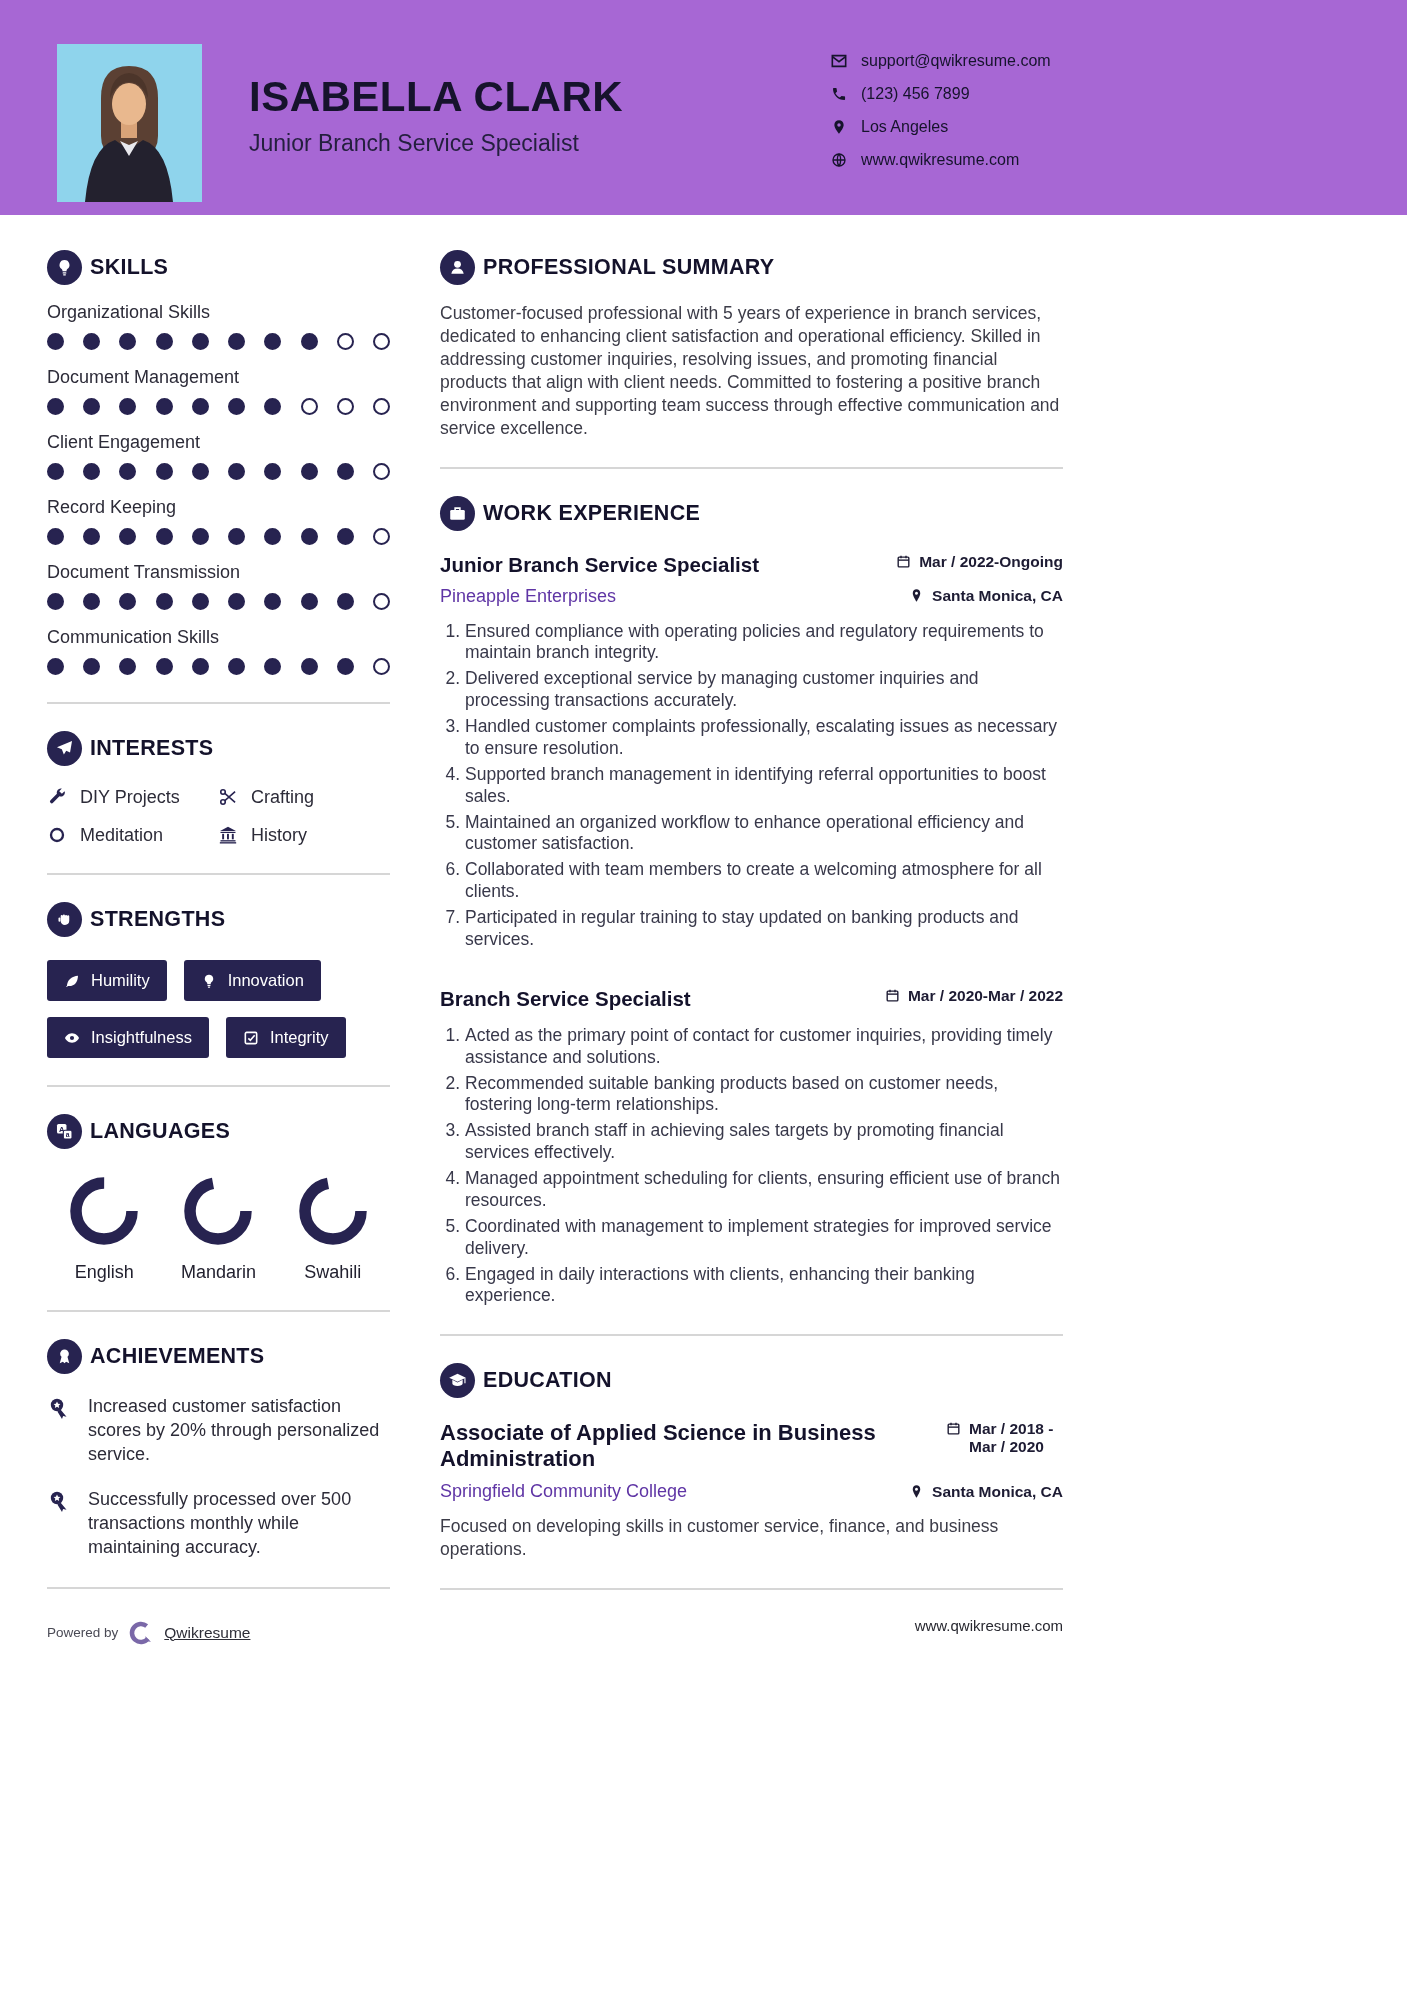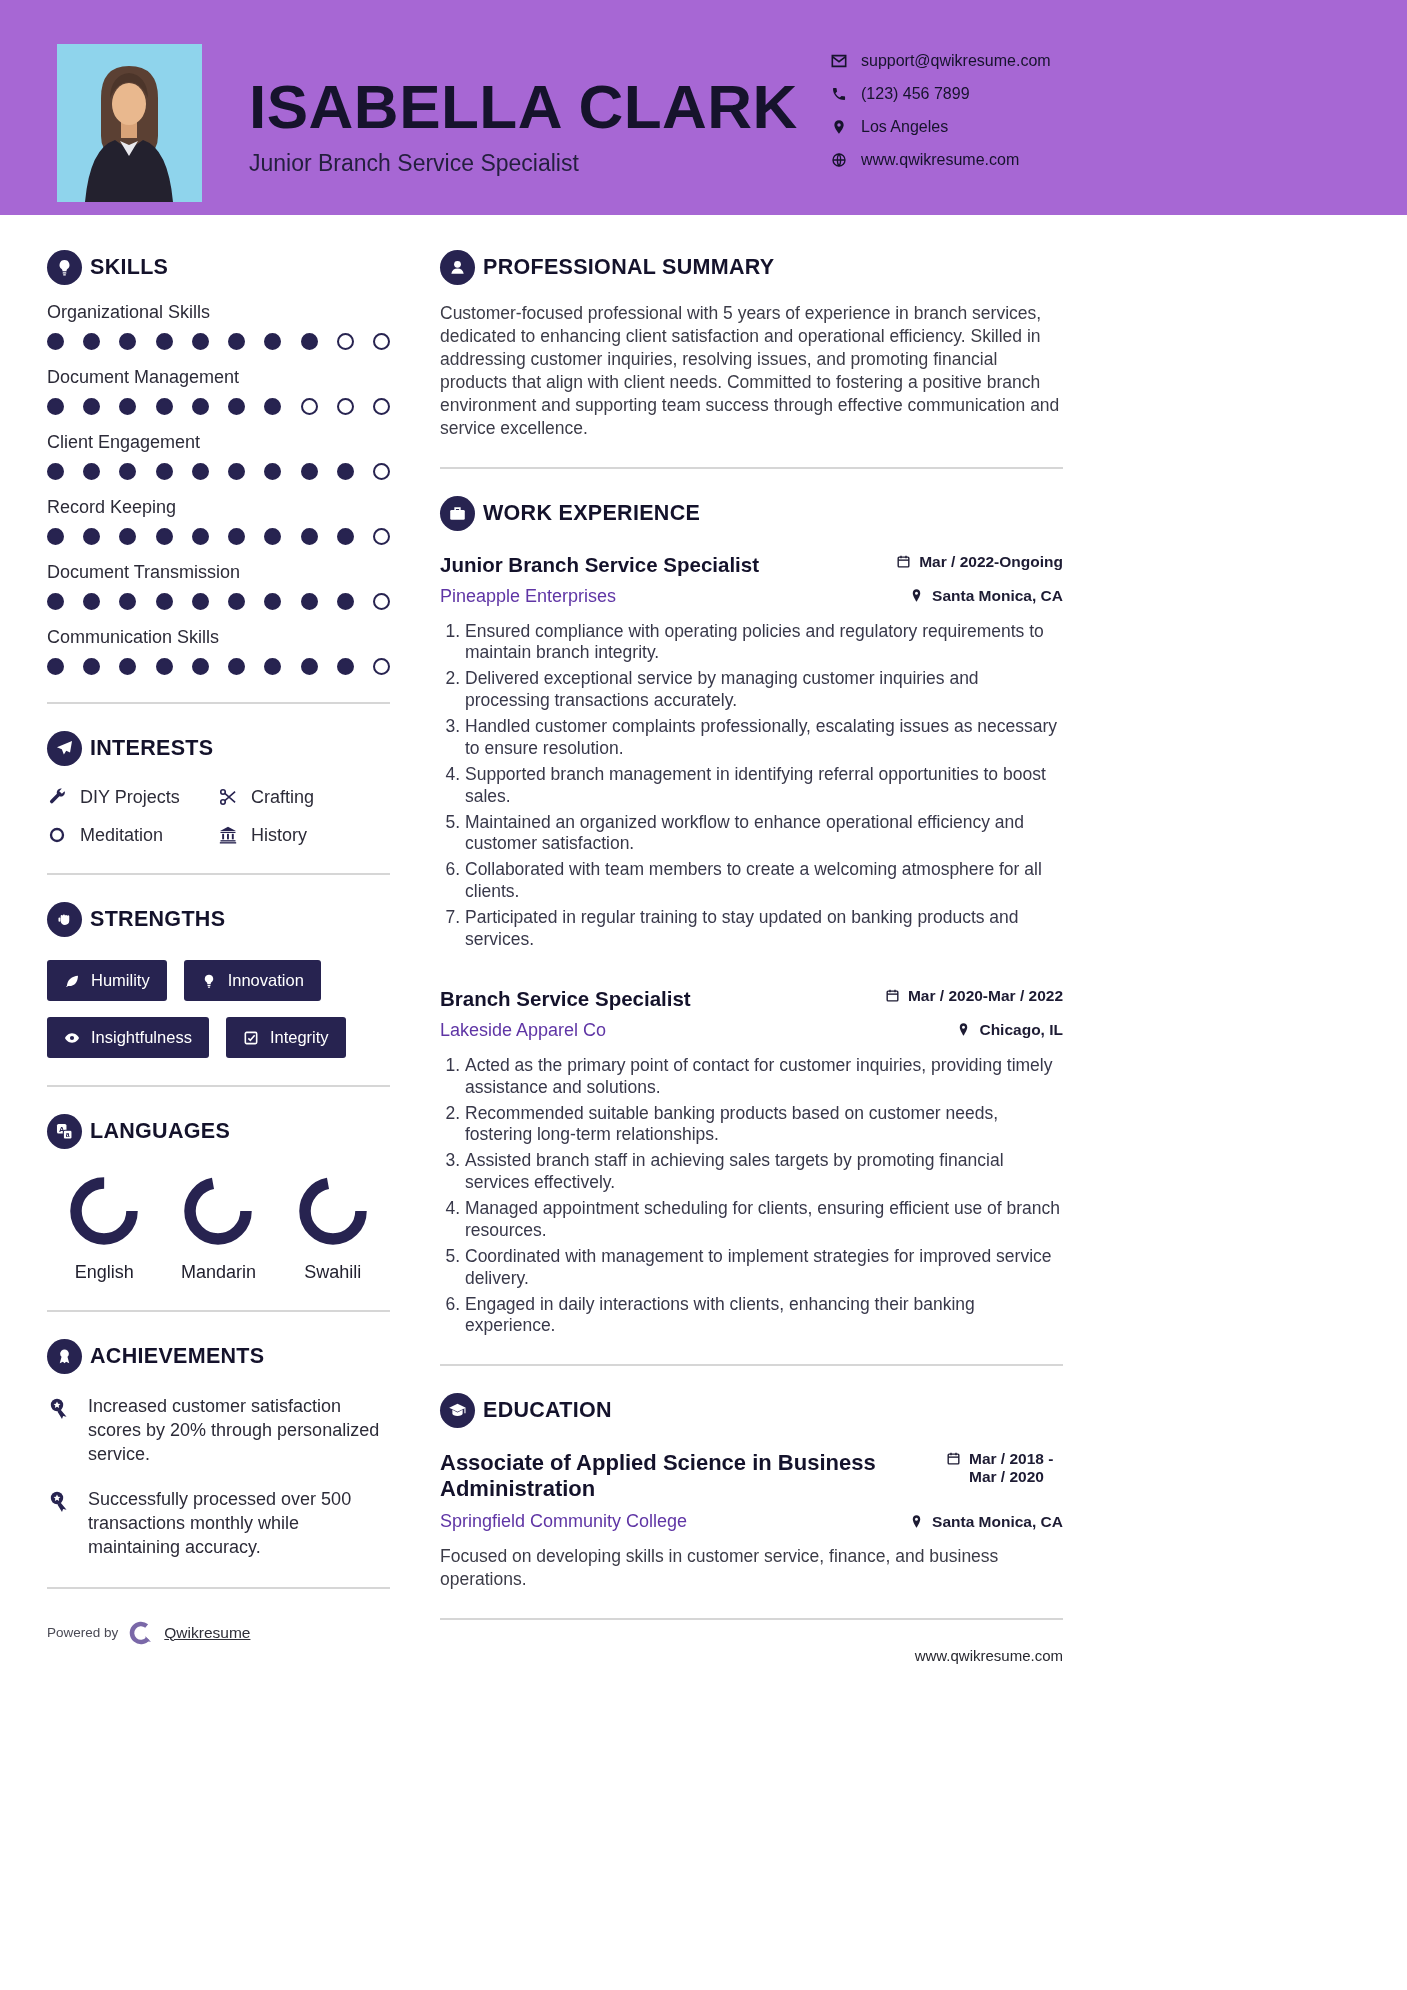--- a/index.html
+++ b/index.html
@@ -10,21 +10,21 @@
     font-family:"Liberation Sans", sans-serif;
     color:#3c3c46;
   }
   .page { position:relative; width:1407px; height:1990px; overflow:hidden; background:#fff; }
 
   
   .header { position:absolute; left:0; top:0; width:1407px; height:215px; background:var(--header-bg,#a767d4); }
   .photo { position:absolute; left:57px; top:44px; width:145px; height:158px; overflow:hidden; }
   .photo svg { width:100%; height:100%; display:block; }
   .name-block { position:absolute; left:249px; top:76px; }
-  .name { font-size:62px; font-weight:bold; color:#16132c; letter-spacing:.5px; line-height:1; }
+  .name { font-size:42px; font-weight:bold; color:#16132c; letter-spacing:.5px; line-height:1; }
   .job-title { margin-top:12px; font-size:23px; color:#241f3e; }
   .contact { position:absolute; left:831px; top:44px; list-style:none; }
   .contact li { display:flex; align-items:center; gap:14px; height:33px; font-size:16px; color:#16132c; }
   .contact .ci { width:16px; height:16px; color:#16132c; flex:0 0 16px; }
   .contact .ci svg { width:16px; height:16px; display:block; }
 
   
   .left-col  { position:absolute; left:47px;  top:250px; width:343px; }
   .right-col { position:absolute; left:440px; top:250px; width:623px; }
 
@@ -513,31 +513,20 @@
             <span class="mi">
               <svg viewBox="0 0 24 24">
                   <rect x="3.5" y="5" width="17" height="15.5" rx="1.5" fill="none" stroke="currentColor" stroke-width="2.2"></rect>
                   <path d="M3.5 9.8h17" stroke="currentColor" stroke-width="2.2"></path>
                   <path d="M8 2.8v4M16 2.8v4" stroke="currentColor" stroke-width="2.2"></path>
                 </svg>
             </span>
             <span>Mar / 2020-Mar / 2022</span>
           </div>
         </div>
-        <div class="job-sub">
-          <div class="company">Lakeside Apparel Co</div>
-          <div class="meta">
-            <span class="mi">
-              <svg viewBox="0 0 24 24">
-                  <path d="M12 2C8.5 2 6 4.6 6 8.2 6 12.6 12 22 12 22s6-9.4 6-13.8C18 4.6 15.5 2 12 2zm0 8.6a2.4 2.4 0 1 1 0-4.8 2.4 2.4 0 0 1 0 4.8z" fill="currentColor"></path>
-                </svg>
-            </span>
-            <span>Chicago, IL</span>
-          </div>
-        </div>
         <ol class="bullets">
           <li>Acted as the primary point of contact for customer inquiries, providing timely assistance and solutions.</li>
           <li>Recommended suitable banking products based on customer needs, fostering long-term relationships.</li>
           <li>Assisted branch staff in achieving sales targets by promoting financial services effectively.</li>
           <li>Managed appointment scheduling for clients, ensuring efficient use of branch resources.</li>
           <li>Coordinated with management to implement strategies for improved service delivery.</li>
           <li>Engaged in daily interactions with clients, enhancing their banking experience.</li>
         </ol>
       </article>
     </section>

